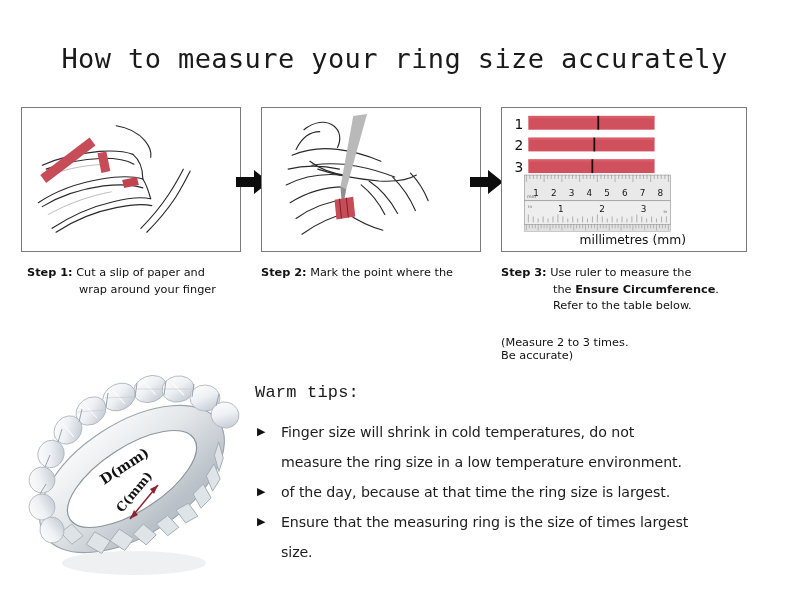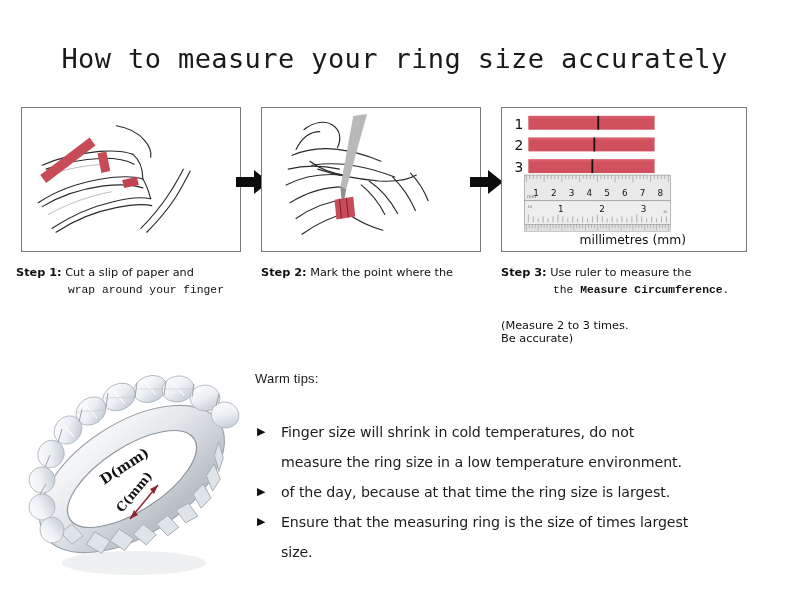--- a/index.html
+++ b/index.html
@@ -63,51 +63,51 @@
   .arrow svg { display: block; }
 
   
   .step-caption {
     position: absolute;
     font-family: "DejaVu Sans", sans-serif;
     font-size: 11.3px;
     line-height: 16.5px;
     color: #111;
   }
-  #cap1 { left: 16px; top: 250px; width: 232px; }
+  #cap1 { left: 27px; top: 250px; width: 232px; }
   #cap2 { left: 261px; top: 250px; width: 232px; }
   #cap3 { left: 501px; top: 250px; width: 250px; }
 
   .step-caption b { font-weight: bold; }
-  .cap-line2 { display: block; padding-left: 52px; font-family: Liberation Mono, monospace; }
+  .cap-line2 { display: block; padding-left: 52px; }
   .cap-line3 { display: block; padding-left: 52px; }
 
   .note {
     position: absolute;
     font-family: "DejaVu Sans", sans-serif;
     font-size: 11.3px;
     color: #111;
   }
   #note1 { left: 33px; top: 313px; }
-  #note3 { left: 501px; top: 304px; }
+  #note3 { left: 501px; top: 321px; }
 
   
   #ring-wrap {
     position: absolute;
     left: 18px; top: 352px;
     width: 228px; height: 225px;
   }
   #ring-wrap svg { display: block; width: 100%; height: 100%; }
 
   
   #tips-title {
     position: absolute;
-    left: 255px; top: 356px;
-    font-family: Liberation Sans, sans-serif;
-    font-size: 13px;
+    left: 255px; top: 368px;
+    font-family: Liberation Mono, monospace;
+    font-size: 17px;
     color: #1a1a1a;
     letter-spacing: 0.2px;
   }
 
   #tips-list {
     position: absolute;
     left: 255px; top: 402px;
     width: 510px;
   }
   .tip {
@@ -401,21 +401,22 @@
   </div>
 
   <div class="step-caption" id="cap2">
     <b>Step 2:</b>
     <span>Mark the point where the</span>
   </div>
 
   <div class="step-caption" id="cap3">
     <b>Step 3:</b>
     <span>Use ruler to measure the</span>
-    <span class="cap-line2"><span>the </span><b>Measure Circumference</b><span>.</span></span>
+    <span class="cap-line2"><span>the </span><b>Ensure Circumference</b><span>.</span></span>
+    <span class="cap-line3">Refer to the table below.</span>
   </div>
 
   <div class="note" id="note3">(Measure 2 to 3 times. Be accurate)</div>
 
   <div id="ring-wrap">
     <svg viewBox="0 0 228 225">
       <defs>
         <linearGradient id="gemGrad" x1="0" y1="0" x2="0.6" y2="1">
           <stop offset="0%" stop-color="#ffffff"></stop>
           <stop offset="55%" stop-color="#eef1f4"></stop>

